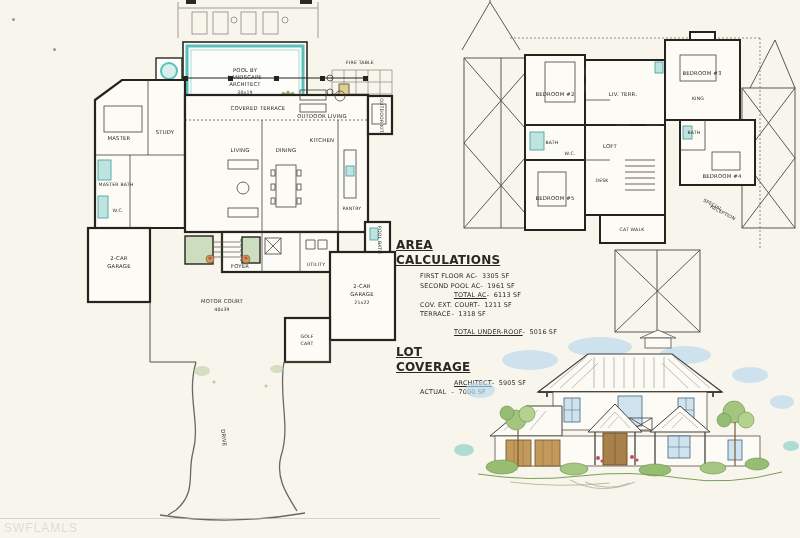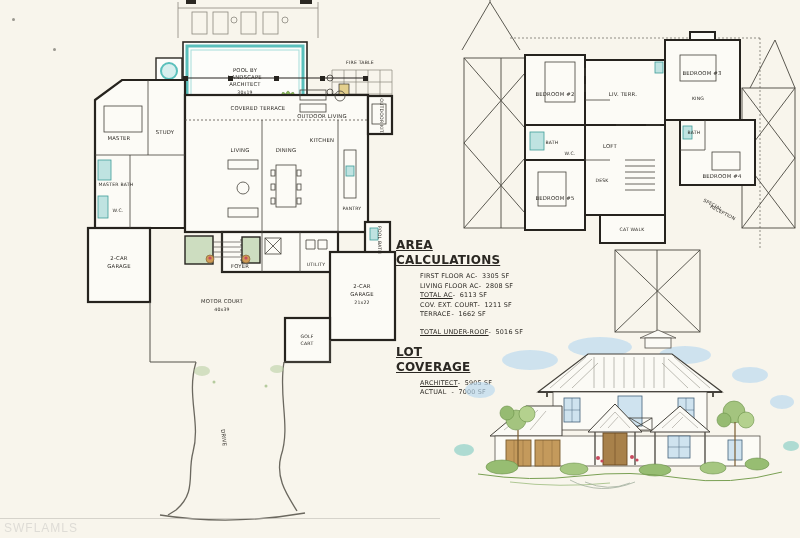--- a/index.html
+++ b/index.html
@@ -19,21 +19,21 @@
   .lbl{font-size:5.3px;}
   .lbl-sm{font-size:4.6px;}
   
   .area-calc{
     position:absolute;left:388px;top:238px;width:98px;
     font-size:6.4px;line-height:1.25;color:#2b2823;letter-spacing:.2px;
   }
   .ac-title{font-size:12px;text-decoration:underline;margin-bottom:4px;font-weight:bold;margin-left:8px;}
   .ac-row{display:flex;justify-content:space-between;margin:1.6px 0;}
   .ac-label{white-space:nowrap;padding-left:32px;}
-  .ac-label.u{text-decoration:underline;}
+  .ac-label.u{text-decoration:underline;margin-left:34px;}
   .ac-val{white-space:nowrap;}
   .ac-val::before{content:"-\00a0\00a0";}
   .ac-gap{height:6px;}
   .lot{margin-top:9px;}
   
   .wm-line{
     position:absolute;left:0;bottom:19px;width:440px;height:1px;
     background:rgba(185,183,176,.55);
   }
   .watermark{
@@ -225,34 +225,34 @@
     </g>
   </svg>
 
   <div class="area-calc">
     <div class="ac-title">AREA CALCULATIONS</div>
     <div class="ac-row">
       <span class="ac-label">FIRST FLOOR AC</span>
       <span class="ac-val">3305 SF</span>
     </div>
     <div class="ac-row">
-      <span class="ac-label">LIVING FLOOR AC</span>
-      <span class="ac-val">2808 SF</span>
+      <span class="ac-label">SECOND POOL AC</span>
+      <span class="ac-val">1961 SF</span>
     </div>
     <div class="ac-row">
       <span class="ac-label u">TOTAL AC</span>
       <span class="ac-val">6113 SF</span>
     </div>
     <div class="ac-row">
       <span class="ac-label">COV. EXT. COURT</span>
       <span class="ac-val">1211 SF</span>
     </div>
     <div class="ac-row">
       <span class="ac-label">TERRACE</span>
-      <span class="ac-val">1662 SF</span>
+      <span class="ac-val">1318 SF</span>
     </div>
     <div class="ac-gap"></div>
     <div class="ac-row">
       <span class="ac-label u">TOTAL UNDER-ROOF</span>
       <span class="ac-val">5016 SF</span>
     </div>
     <div class="ac-title lot">LOT COVERAGE</div>
     <div class="ac-row">
       <span class="ac-label u">ARCHITECT</span>
       <span class="ac-val">5905 SF</span>

